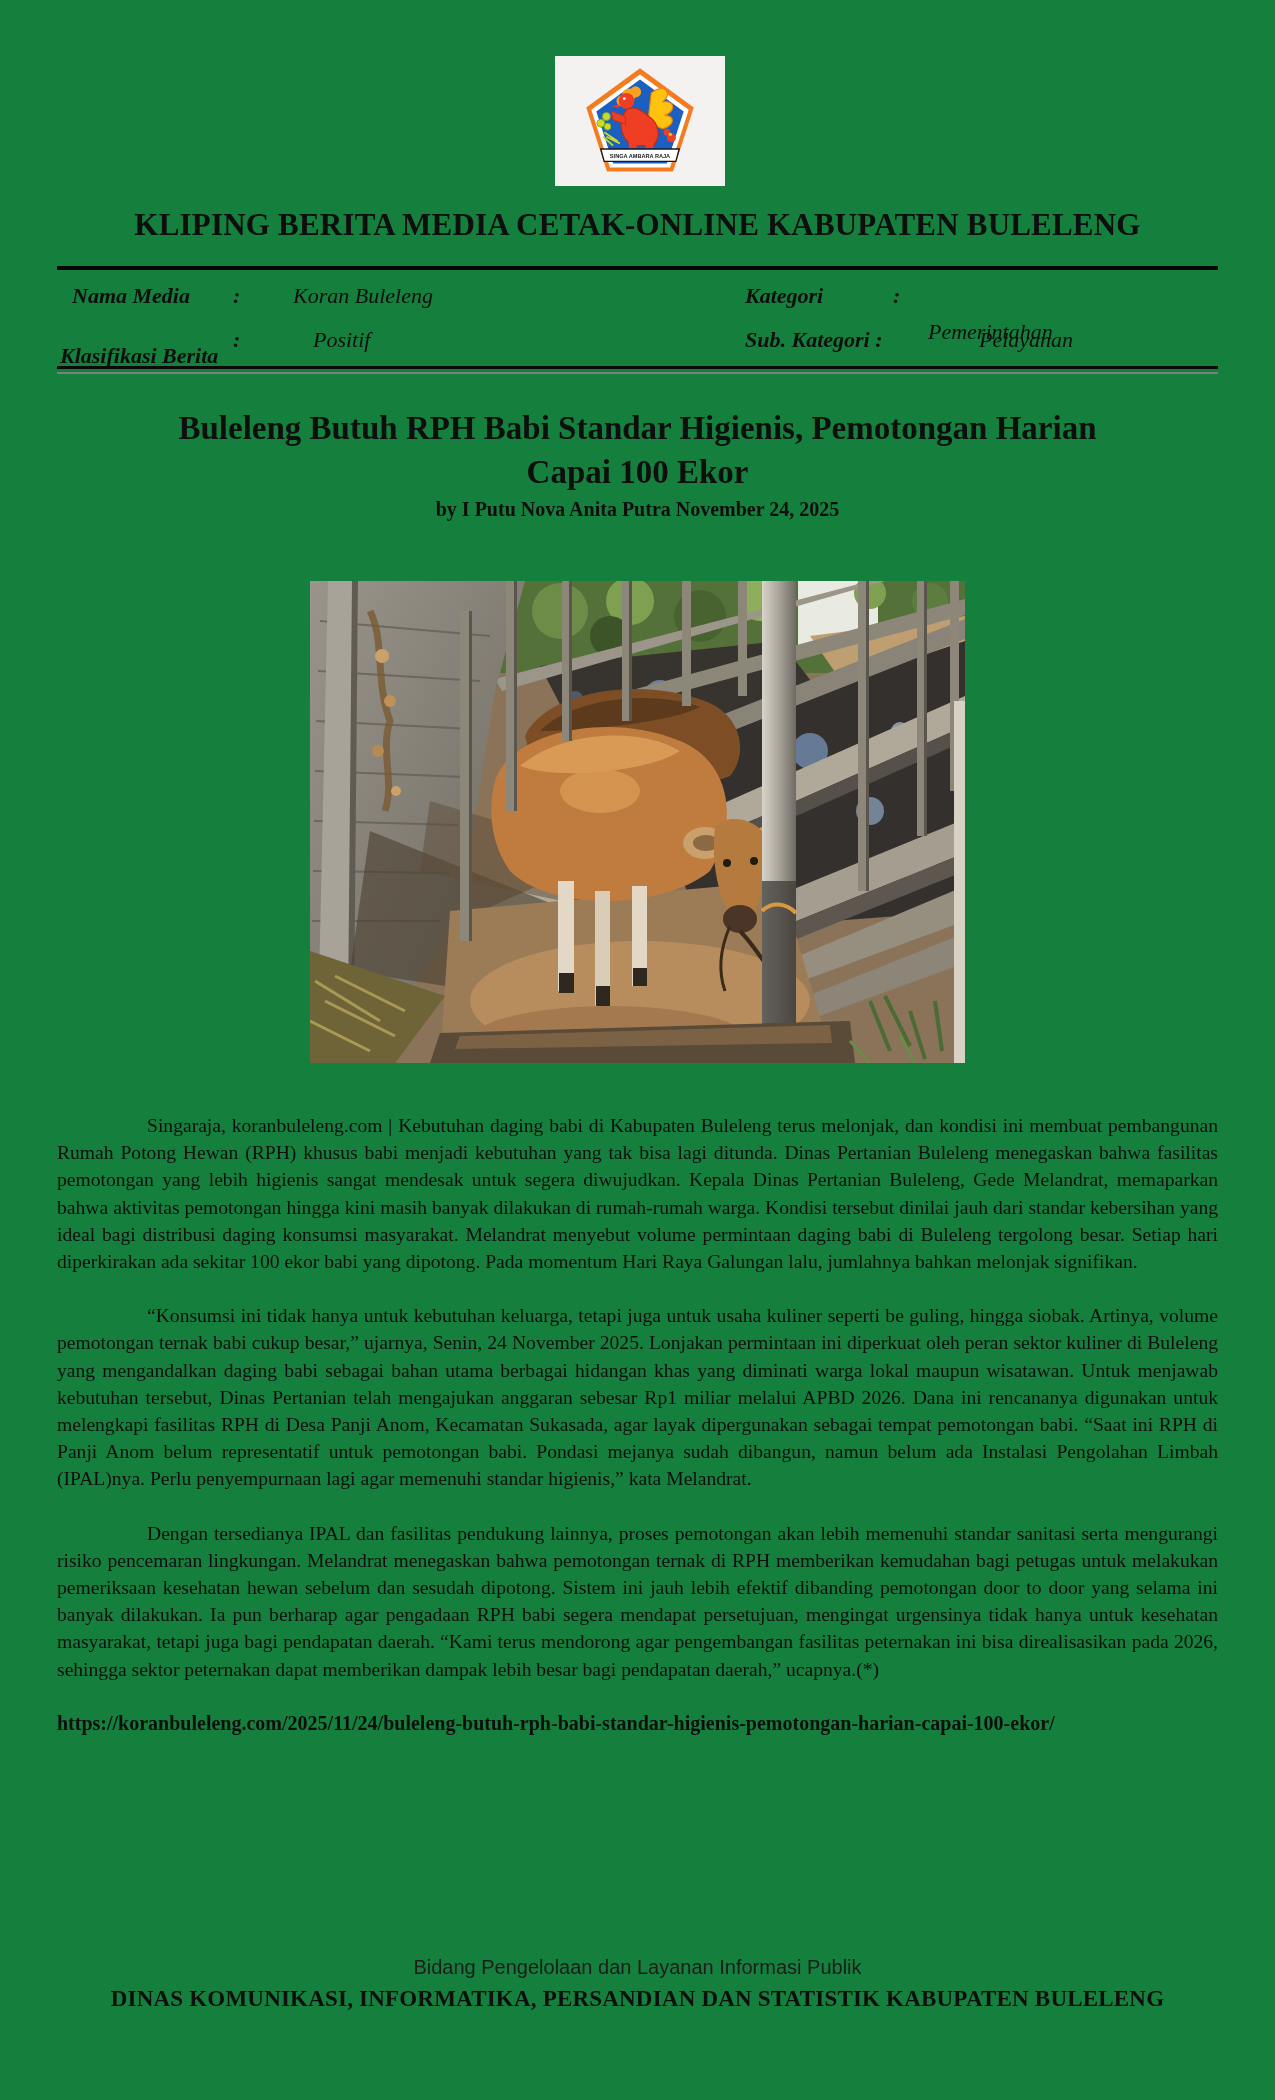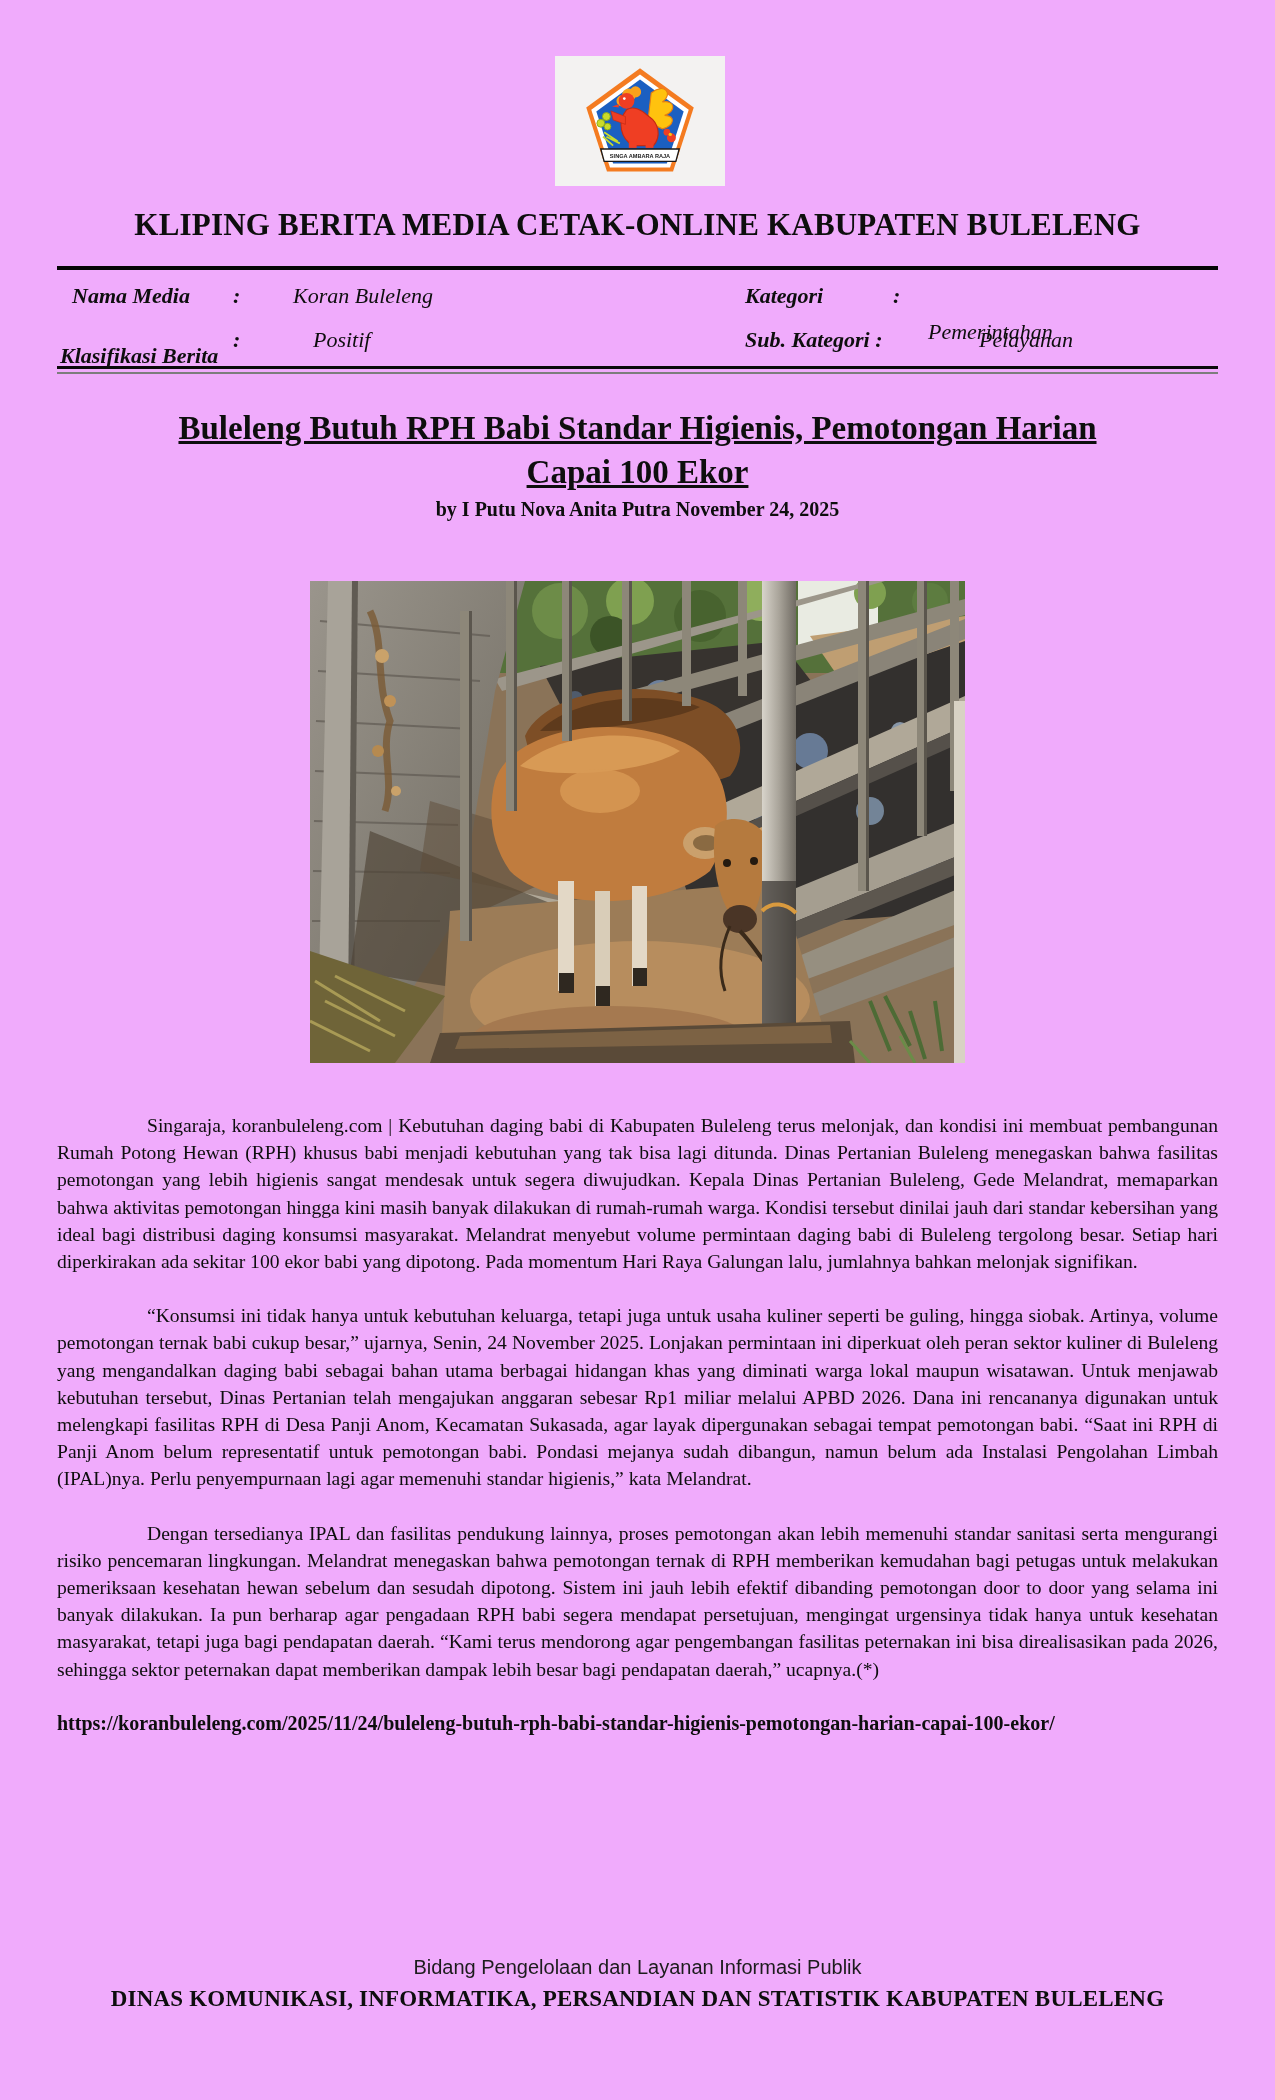--- a/index.html
+++ b/index.html
@@ -1,34 +1,34 @@
 <!DOCTYPE html>
 <html><head>
 <meta charset="utf-8">
 <style>
   html,body{margin:0;padding:0;background:#ffffff;}
   .page{
-    position:relative;width:1275px;height:2100px;background:#f0abfc;
+    position:relative;width:1275px;height:2100px;background:#15803d;
     font-family:"Liberation Serif",serif;color:#0e0e0e;overflow:hidden;
   }
   
   .logo-box{position:absolute;left:555px;top:56px;width:170px;height:130px;
     background:#f3f2f1;display:flex;align-items:center;justify-content:center;}
   
   .kliping-title{position:absolute;left:0;top:207px;width:100%;text-align:center;
     font-size:31px;font-weight:bold;letter-spacing:.2px;}
   .rule-thick{position:absolute;left:57px;right:57px;top:266px;height:4px;background:#050505;}
   .meta-row{position:absolute;left:0;right:0;height:30px;font-size:22px;font-style:italic;}
   .meta-row .cell{position:absolute;white-space:nowrap;}
   .lbl{font-weight:bold;}
   .rule-double-a{position:absolute;left:57px;right:57px;top:366px;height:3px;background:#0a0a0a;}
   .rule-double-b{position:absolute;left:57px;right:57px;top:372px;height:2px;background:#7d7d7d;}
   
   .article-head{position:absolute;left:0;top:406px;width:100%;text-align:center;}
-  .article-title{font-size:33px;font-weight:bold;line-height:44px;text-decoration:underline;}
+  .article-title{font-size:33px;font-weight:bold;line-height:44px;}
   .article-byline{font-size:20px;font-weight:bold;margin-top:4px;}
   
   .photo{position:absolute;left:310px;top:581px;width:655px;height:482px;}
   
   .body-text{position:absolute;left:57px;right:57px;top:1112px;
     font-size:19.6px;line-height:27.2px;text-align:justify;}
   .body-text p{margin:0 0 27px 0;text-indent:90px;}
   .article-url{font-weight:bold;font-size:20px;margin-top:2px;word-break:break-all;}
   
   .footer{position:absolute;left:0;right:0;top:1956px;text-align:center;}

